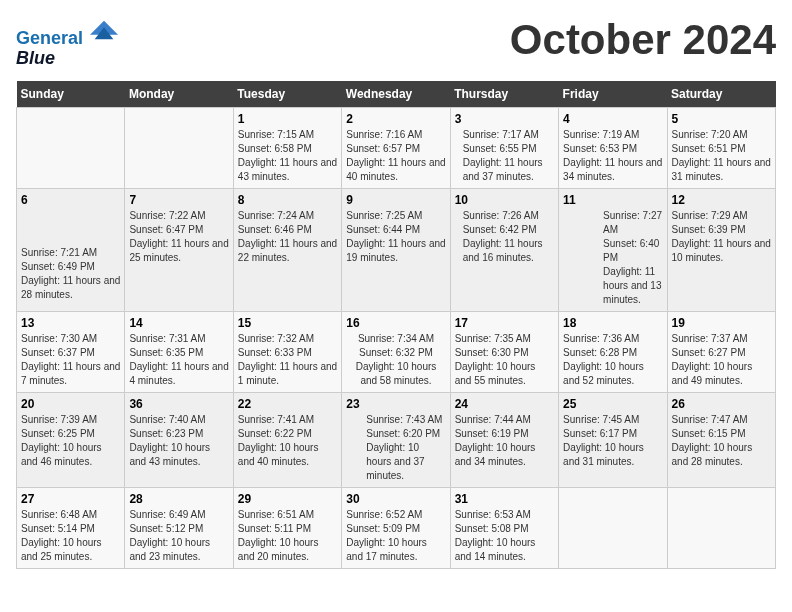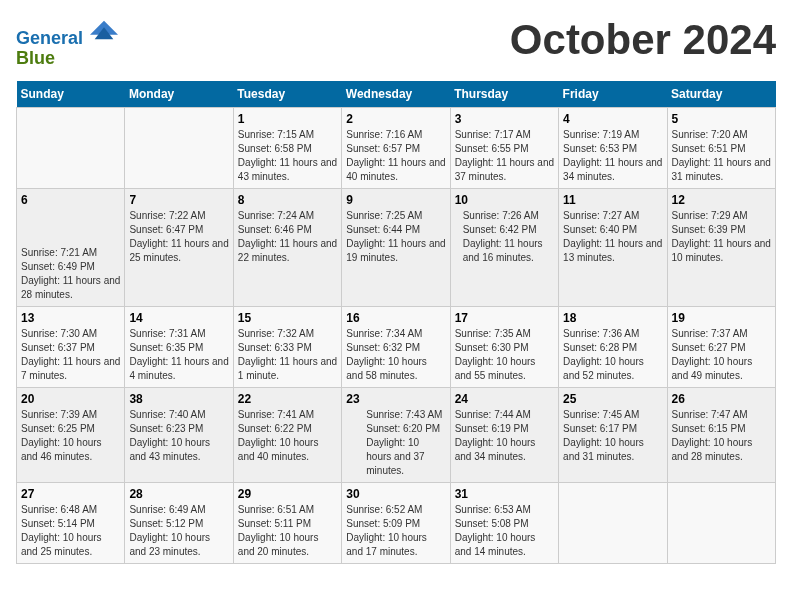--- a/index.html
+++ b/index.html
@@ -45,21 +45,21 @@
     .location {
       font-size: 14px;
       color: #555;
     }
     table {
       width: 100%;
       border-collapse: collapse;
       font-size: 11px;
     }
     thead th {
-      background-color: #0369a1;
+      background-color: #404040;
       color: white;
       padding: 6px 4px;
       text-align: left;
       font-size: 12px;
       font-weight: bold;
     }
     tbody td {
       border: 1px solid #ccc;
       vertical-align: top;
       padding: 4px;
@@ -94,21 +94,21 @@
 <div class="header">
   <div class="logo">
     <div>
       <div class="logo-text">
         <span>General</span>
         <svg class="logo-icon" viewBox="0 0 30 30" xmlns="http://www.w3.org/2000/svg">
           <polygon points="0,20 15,5 30,20" fill="#3a7dc9"></polygon>
           <polygon points="5,25 15,12 25,25" fill="#1a5fa0"></polygon>
         </svg>
       </div>
-      <div class="logo-text"><span style="color:#4d7c0f;">Blue</span></div>
+      <div class="logo-text"><span style="color:#0f172a;font-style:italic;">Blue</span></div>
     </div>
   </div>
   <div class="title-area">
     <div class="month-title">October 2024</div>
   </div>
 </div>
 
 <table>
   <thead>
     <tr>
@@ -132,21 +132,21 @@
 Daylight: 11 hours and 43 minutes.</div>
         </td>
         <td>
           <span class="day-num">2</span>
           <div class="day-info" style="white-space: pre-line;">Sunrise: 7:16 AM
 Sunset: 6:57 PM
 Daylight: 11 hours and 40 minutes.</div>
         </td>
         <td>
           <span class="day-num">3</span>
-          <div class="day-info" style="white-space: pre-line;">Sunrise: 7:17 AM
+          <div class="day-info" style="white-space: pre-line; margin-left: 8px;">Sunrise: 7:17 AM
 Sunset: 6:55 PM
 Daylight: 11 hours and 37 minutes.</div>
         </td>
         <td>
           <span class="day-num">4</span>
           <div class="day-info" style="white-space: pre-line;">Sunrise: 7:19 AM
 Sunset: 6:53 PM
 Daylight: 11 hours and 34 minutes.</div>
         </td>
         <td>
@@ -182,21 +182,21 @@
 Daylight: 11 hours and 19 minutes.</div>
         </td>
         <td>
           <span class="day-num">10</span>
           <div class="day-info" style="white-space: pre-line; margin-left: 8px;">Sunrise: 7:26 AM
 Sunset: 6:42 PM
 Daylight: 11 hours and 16 minutes.</div>
         </td>
         <td>
           <span class="day-num">11</span>
-          <div class="day-info" style="white-space: pre-line;">Sunrise: 7:27 AM
+          <div class="day-info" style="white-space: pre-line; margin-left: 40px;">Sunrise: 7:27 AM
 Sunset: 6:40 PM
 Daylight: 11 hours and 13 minutes.</div>
         </td>
         <td>
           <span class="day-num">12</span>
           <div class="day-info" style="white-space: pre-line;">Sunrise: 7:29 AM
 Sunset: 6:39 PM
 Daylight: 11 hours and 10 minutes.</div>
         </td>
       </tr>
@@ -214,21 +214,21 @@
 Daylight: 11 hours and 4 minutes.</div>
         </td>
         <td>
           <span class="day-num">15</span>
           <div class="day-info" style="white-space: pre-line;">Sunrise: 7:32 AM
 Sunset: 6:33 PM
 Daylight: 11 hours and 1 minute.</div>
         </td>
         <td>
           <span class="day-num">16</span>
-          <div class="day-info" style="white-space: pre-line;">Sunrise: 7:34 AM
+          <div class="day-info" style="white-space: pre-line; text-align: center;">Sunrise: 7:34 AM
 Sunset: 6:32 PM
 Daylight: 10 hours and 58 minutes.</div>
         </td>
         <td>
           <span class="day-num">17</span>
           <div class="day-info" style="white-space: pre-line;">Sunrise: 7:35 AM
 Sunset: 6:30 PM
 Daylight: 10 hours and 55 minutes.</div>
         </td>
         <td>
@@ -245,21 +245,21 @@
         </td>
       </tr>
       <tr>
         <td>
           <span class="day-num">20</span>
           <div class="day-info" style="white-space: pre-line;">Sunrise: 7:39 AM
 Sunset: 6:25 PM
 Daylight: 10 hours and 46 minutes.</div>
         </td>
         <td>
-          <span class="day-num">38</span>
+          <span class="day-num">36</span>
           <div class="day-info" style="white-space: pre-line;">Sunrise: 7:40 AM
 Sunset: 6:23 PM
 Daylight: 10 hours and 43 minutes.</div>
         </td>
         <td>
           <span class="day-num">22</span>
           <div class="day-info" style="white-space: pre-line;">Sunrise: 7:41 AM
 Sunset: 6:22 PM
 Daylight: 10 hours and 40 minutes.</div>
         </td>

